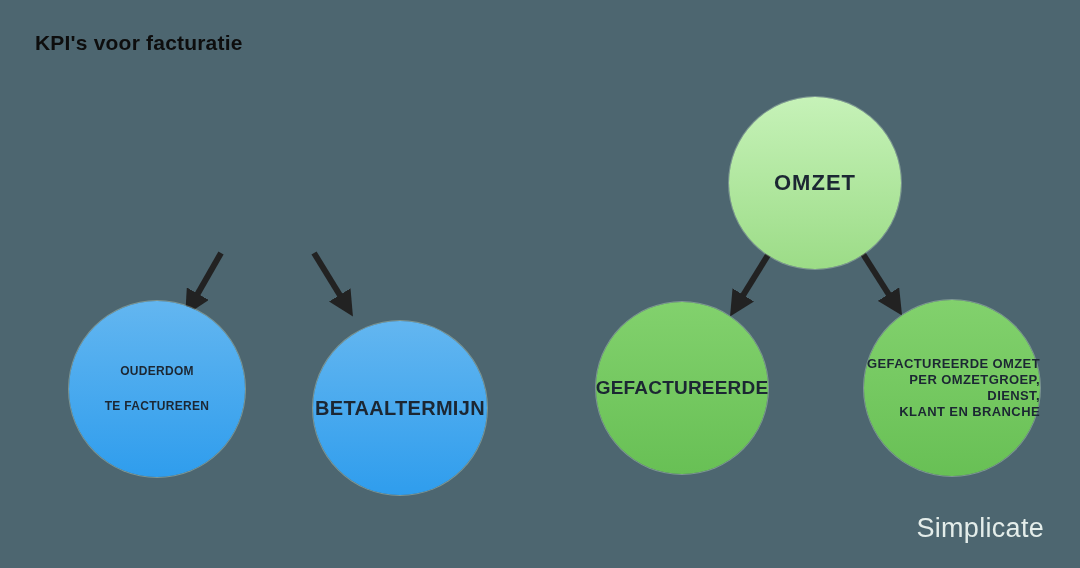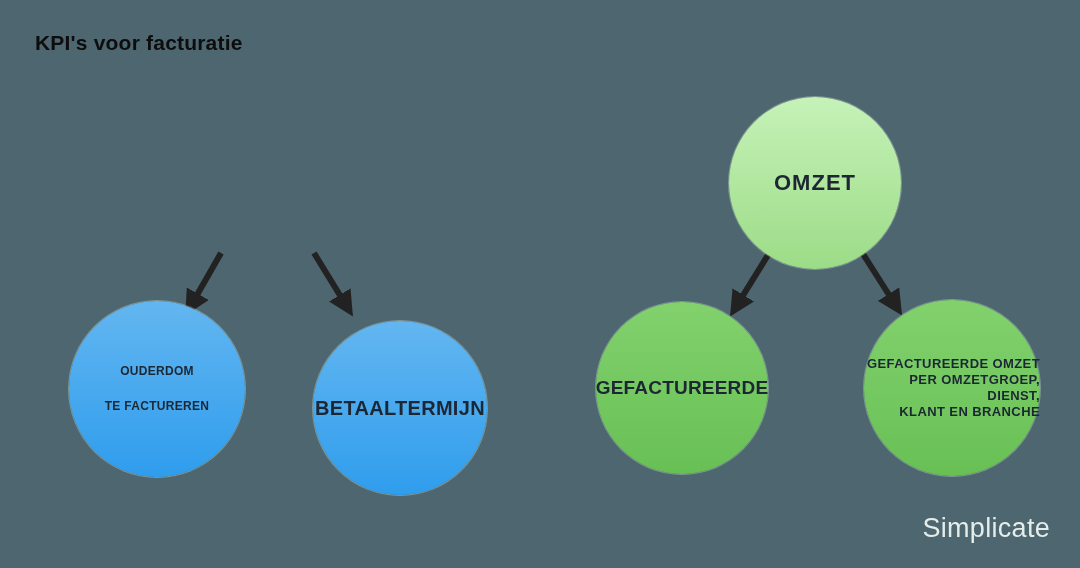--- a/index.html
+++ b/index.html
@@ -69,21 +69,21 @@
     font-size: 13px; line-height: 16px; letter-spacing: 0.4px; text-align: right;
   }
   .arrow-layer {
     position: absolute;
     left: 0; top: 0;
     width: 1080px; height: 568px;
     pointer-events: none;
   }
   .watermark {
     position: absolute;
-    right: 30px;
+    right: 36px;
     top: 513px;
     font-size: 27px;
     font-weight: 500;
     letter-spacing: 0.3px;
     color: #e4edea;
   }
 </style>
 </head>
 <body>
 

